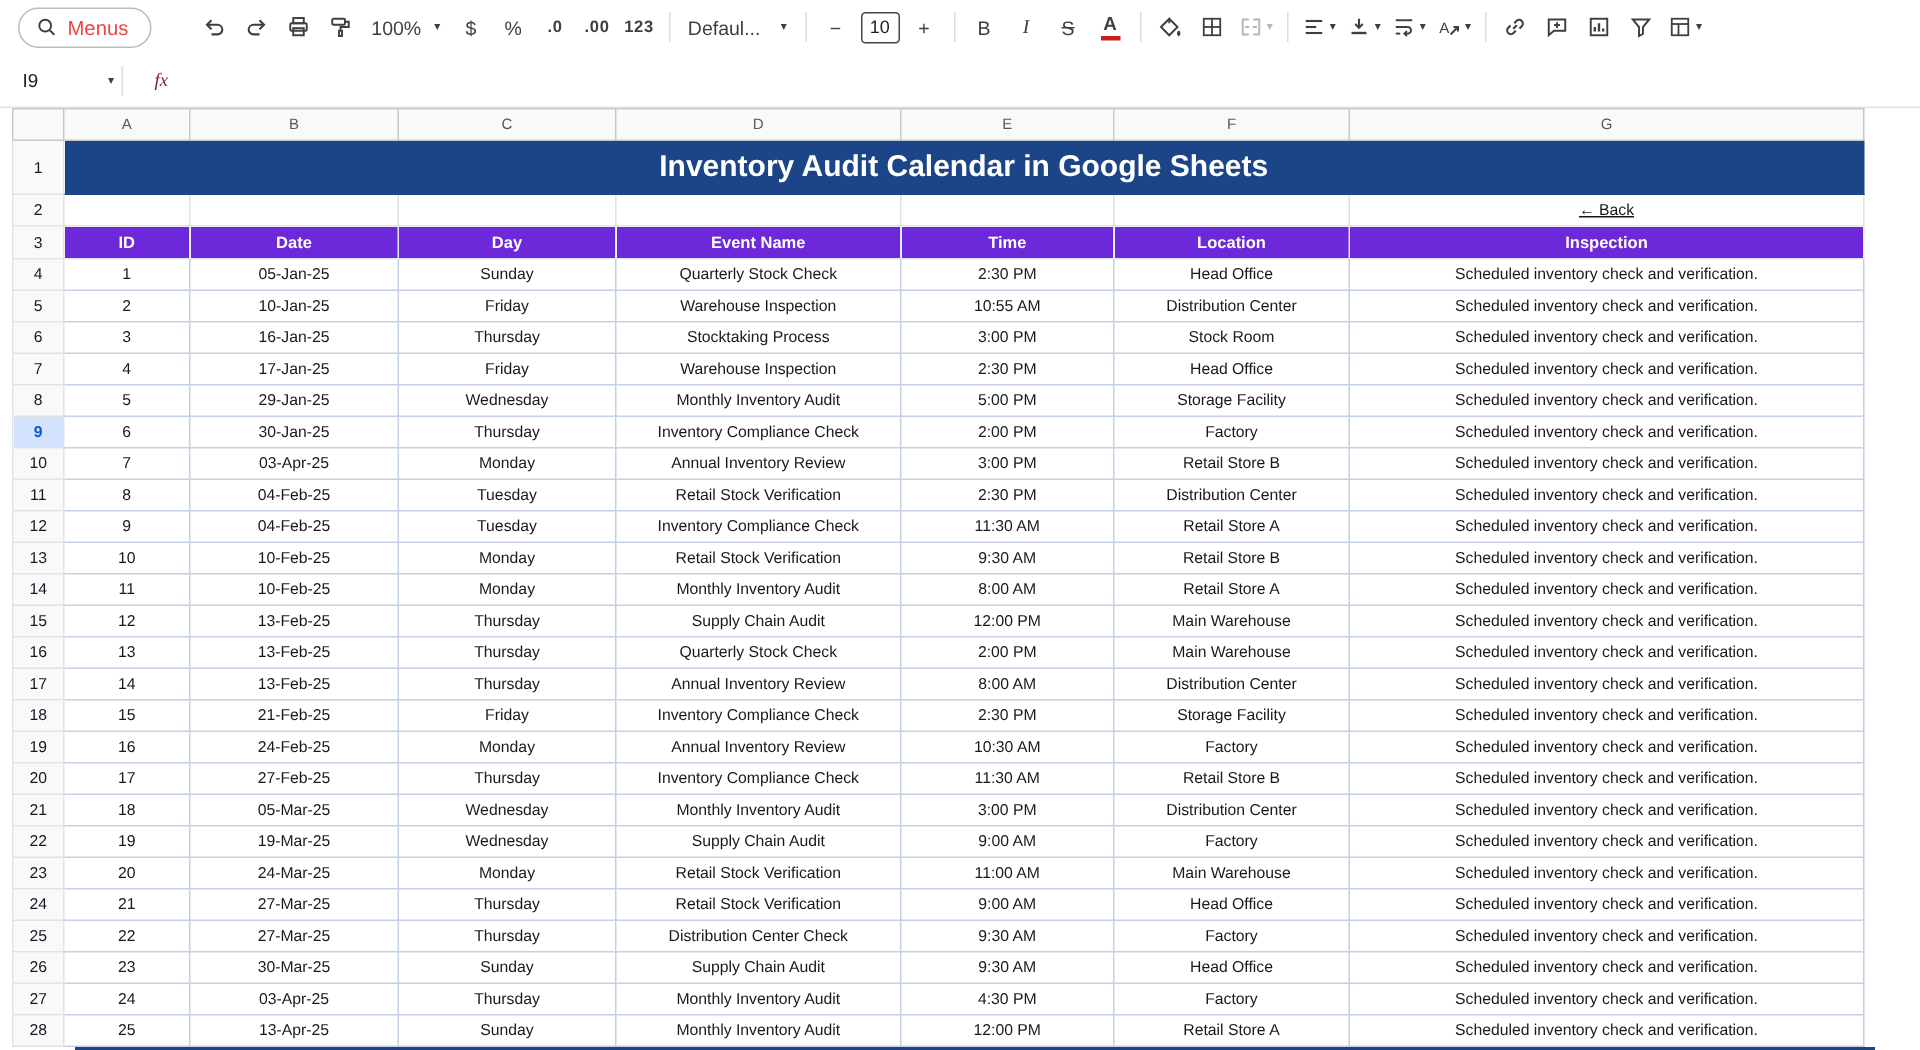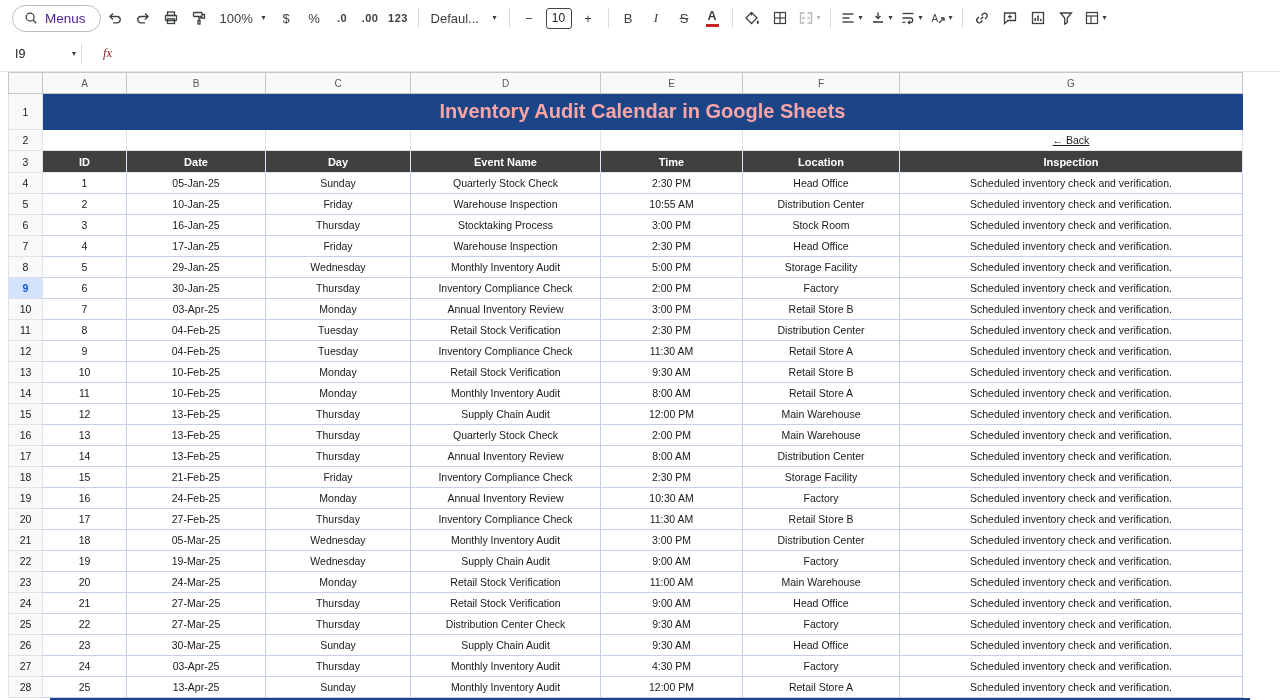--- a/index.html
+++ b/index.html
@@ -3,21 +3,21 @@
 <meta charset="utf-8">
 <title>Inventory Audit Calendar in Google Sheets</title>
 <style>
   * { box-sizing: border-box; }
   html,body { margin:0; padding:0; width:1280px; height:700px; overflow:hidden;
     background:#fff; font-family:"Liberation Sans", sans-serif; }
 
   
   .toolbar { height:36px; display:flex; align-items:center; padding:0 8px 0 12px; gap:1px; background:#fff; }
   .menus-pill { display:flex; align-items:center; gap:7px; border:1px solid #b9bdc1; border-radius:16px;
-    padding:0 14px 0 11px; height:27px; font-size:13.5px; color:#4c1d95; margin-right:0; cursor:pointer; }
+    padding:0 14px 0 11px; height:27px; font-size:13.5px; color:#ef4444; margin-right:28px; cursor:pointer; }
   .tbtn { height:26px; min-width:27px; padding:0 3px; display:flex; align-items:center; justify-content:center;
     border-radius:4px; color:#3c4043; font-size:13px; cursor:pointer; }
   .tbtn.txt { font-size:13px; font-weight:500; }
   .caret { font-size:8px; color:#3c4043; margin-left:3px; line-height:1; }
   .caret.dis { color:#b3b6ba; }
   .sep { width:1px; height:20px; background:#dadce0; margin:0 5px; flex:none; }
   .zoom-btn { width:58px; justify-content:space-between; padding:0 6px; }
   .font-btn { width:78px; justify-content:space-between; padding:0 6px; }
   .font-size-box { width:26px; height:21px; border:1px solid #444; border-radius:3px; text-align:center;
     font-size:12px; line-height:19px; color:#202124; margin:0 2px; cursor:text; }
@@ -43,26 +43,26 @@
   table.grid td { padding:0 2px; height:21px; border:1px solid #e2e2e2; font-size:10.5px; color:#17191c;
     text-align:center; white-space:nowrap; overflow:hidden; }
 
   tr.colhead td { height:21px; background:#f8f9fa; border:1px solid #c7c7c7; color:#575757;
     font-size:10px; cursor:pointer; }
   td.corner { background:#f8f9fa; border:1px solid #c7c7c7; }
 
   td.rn { background:#f8f9fa; border:1px solid #c7c7c7; color:#575757; font-size:10px; cursor:pointer; }
   td.rn.sel { background:#d3e3fd; color:#0b57d0; font-weight:700; }
 
-  tr.title-row td.title-cell { background:#1c4587; border:1px solid #1c4587; color:#fca5a5;
+  tr.title-row td.title-cell { background:#1c4587; border:1px solid #1c4587; color:#ffffff;
     font-weight:700; font-size:20px; height:36px; cursor:cell; }
   tr.row2 td { height:21px; cursor:cell; }
   td.back-cell { color:#1155cc; text-decoration:underline; text-align:right; padding-right:5px; font-size:11px; cursor:pointer; }
 
-  tr.head-row td.hc { background:#404040; border:1px solid #dfe7f7; color:#fff; font-weight:700;
+  tr.head-row td.hc { background:#6d28d9; border:1px solid #dfe7f7; color:#fff; font-weight:700;
     font-size:11px; height:22px; cursor:cell; }
 
   tbody.data td.dc { border:1px solid #c4d0e8; cursor:cell; }
 
   .bottom-strip { width:1200px; height:5px; background:#1c4587; margin-left:42px; }
 </style>
 </head>
 <body>
 
 <div class="toolbar">

